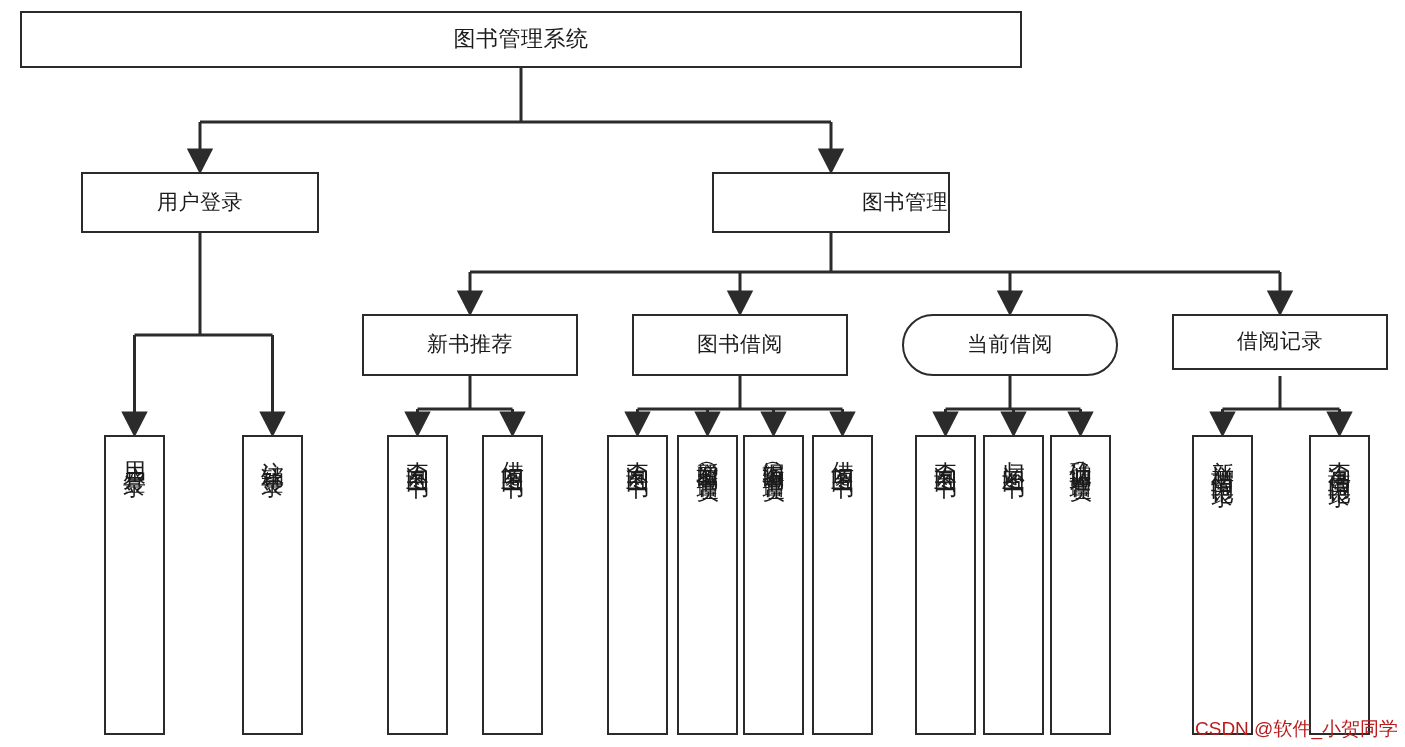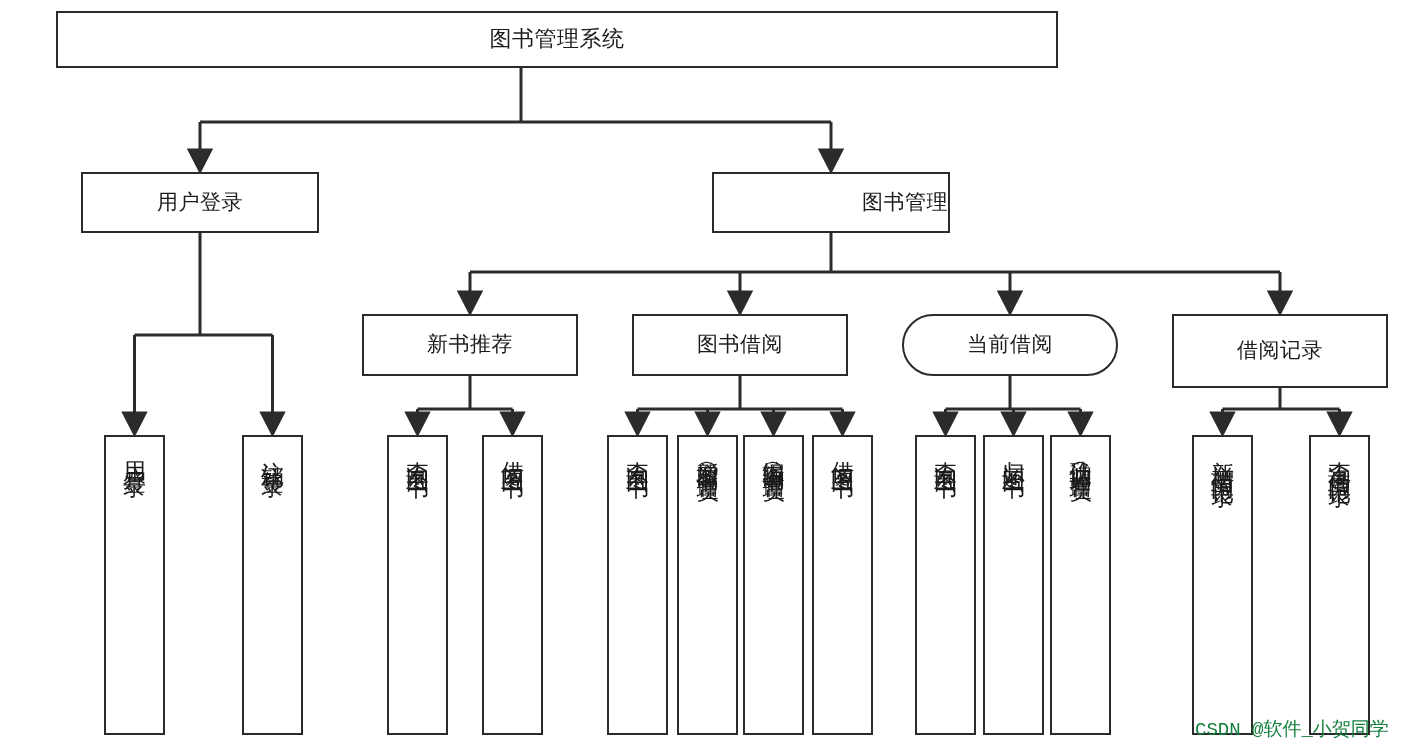--- a/index.html
+++ b/index.html
@@ -65,25 +65,25 @@
     letter-spacing: 5px;
     white-space: nowrap;
     height: auto;
   }
   .node.vert.tall .lbl {
     font-size: 22px;
     letter-spacing: 3px;
   }
   .watermark {
     position: absolute;
-    color: #15803d;
+    color: #b91c1c;
     font-size: 19px;
     white-space: nowrap;
     z-index: 5;
-    font-family: Liberation Mono, monospace;
+    font-family: Liberation Sans, sans-serif;
   }
 </style>
 </head>
 <body>
 
 <div id="canvas">
 
   <svg id="edges" viewBox="0 0 1405 747" xmlns="http://www.w3.org/2000/svg">
     <defs>
       <marker id="arrow" markerWidth="10" markerHeight="10" refX="4.2" refY="5" orient="auto" markerUnits="strokeWidth">
@@ -121,39 +121,39 @@
         <path d="M1013.5,409 L1013.5,424" marker-end="url(#arrow)"></path>
         <path d="M1080.5,409 L1080.5,424" marker-end="url(#arrow)"></path>
         <path d="M1280,376 L1280,409"></path>
         <path d="M1222.5,409 L1339.5,409"></path>
         <path d="M1222.5,409 L1222.5,424" marker-end="url(#arrow)"></path>
         <path d="M1339.5,409 L1339.5,424" marker-end="url(#arrow)"></path>
       </g>
   </svg>
 
   <div id="nodes">
-      <div class="node root horiz" style="left: 20px; top: 11px; width: 1002px; height: 57px; margin-left: 36px;">
+      <div class="node root horiz" style="left: 20px; top: 11px; width: 1002px; height: 57px;">
         <span class="lbl">图书管理系统</span>
       </div>
       <div class="node horiz" style="left: 81px; top: 172px; width: 238px; height: 61px;">
         <span class="lbl">用户登录</span>
       </div>
       <div class="node horiz" style="left: 712px; top: 172px; width: 238px; height: 61px; justify-content: flex-end;">
         <span class="lbl">图书管理</span>
       </div>
       <div class="node horiz" style="left: 362px; top: 314px; width: 216px; height: 62px; align-items: center;">
         <span class="lbl">新书推荐</span>
       </div>
       <div class="node horiz" style="left: 632px; top: 314px; width: 216px; height: 62px;">
         <span class="lbl">图书借阅</span>
       </div>
       <div class="node horiz" style="left: 902px; top: 314px; width: 216px; height: 62px; border-radius: 31px;">
         <span class="lbl">当前借阅</span>
       </div>
-      <div class="node horiz" style="left: 1172px; top: 314px; width: 216px; height: 74px;">
+      <div class="node horiz" style="left: 1172px; top: 314px; width: 216px; height: 56px;">
         <span class="lbl">借阅记录</span>
       </div>
       <div class="node vert" style="left: 104px; top: 435px; width: 61px; height: 300px;">
         <span class="lbl">用户登录</span>
       </div>
       <div class="node vert" style="left: 242px; top: 435px; width: 61px; height: 300px;">
         <span class="lbl">注销登录</span>
       </div>
       <div class="node vert" style="left: 387px; top: 435px; width: 61px; height: 300px;">
         <span class="lbl">查询图书</span>

